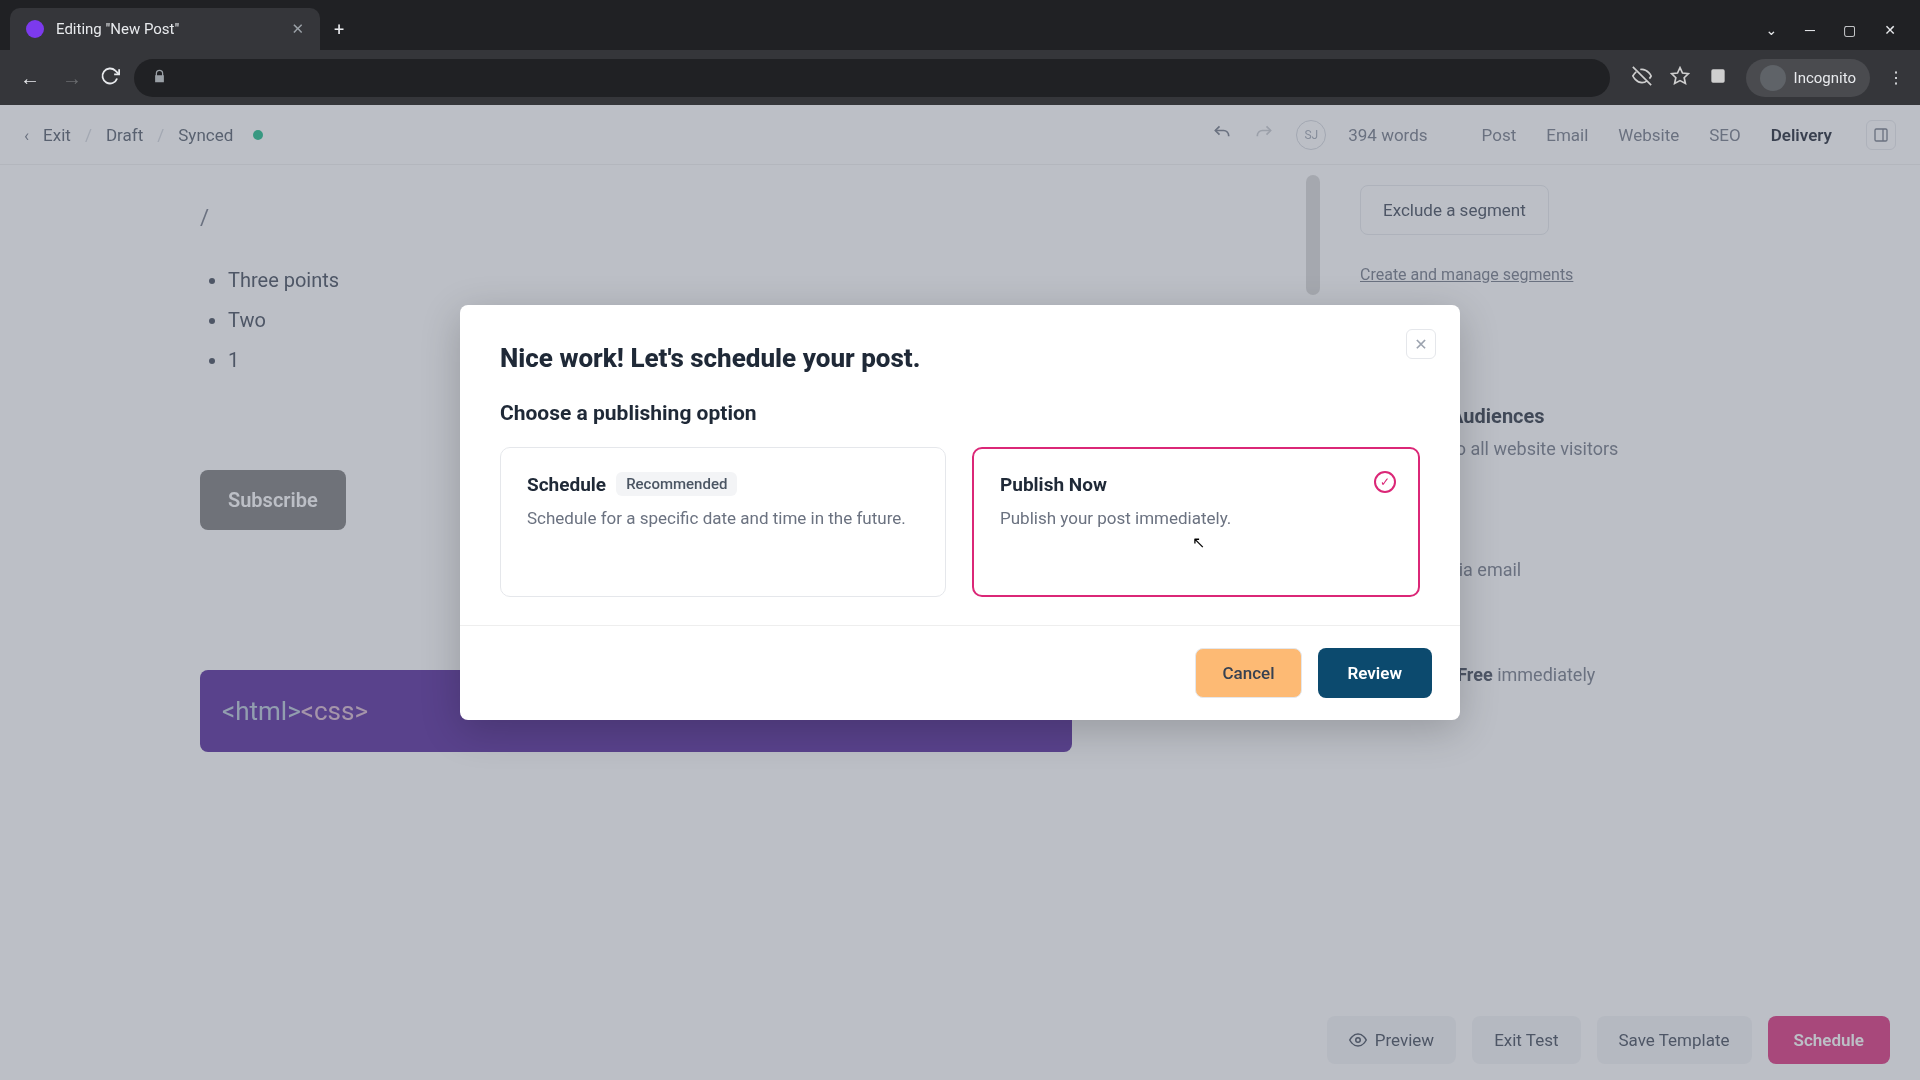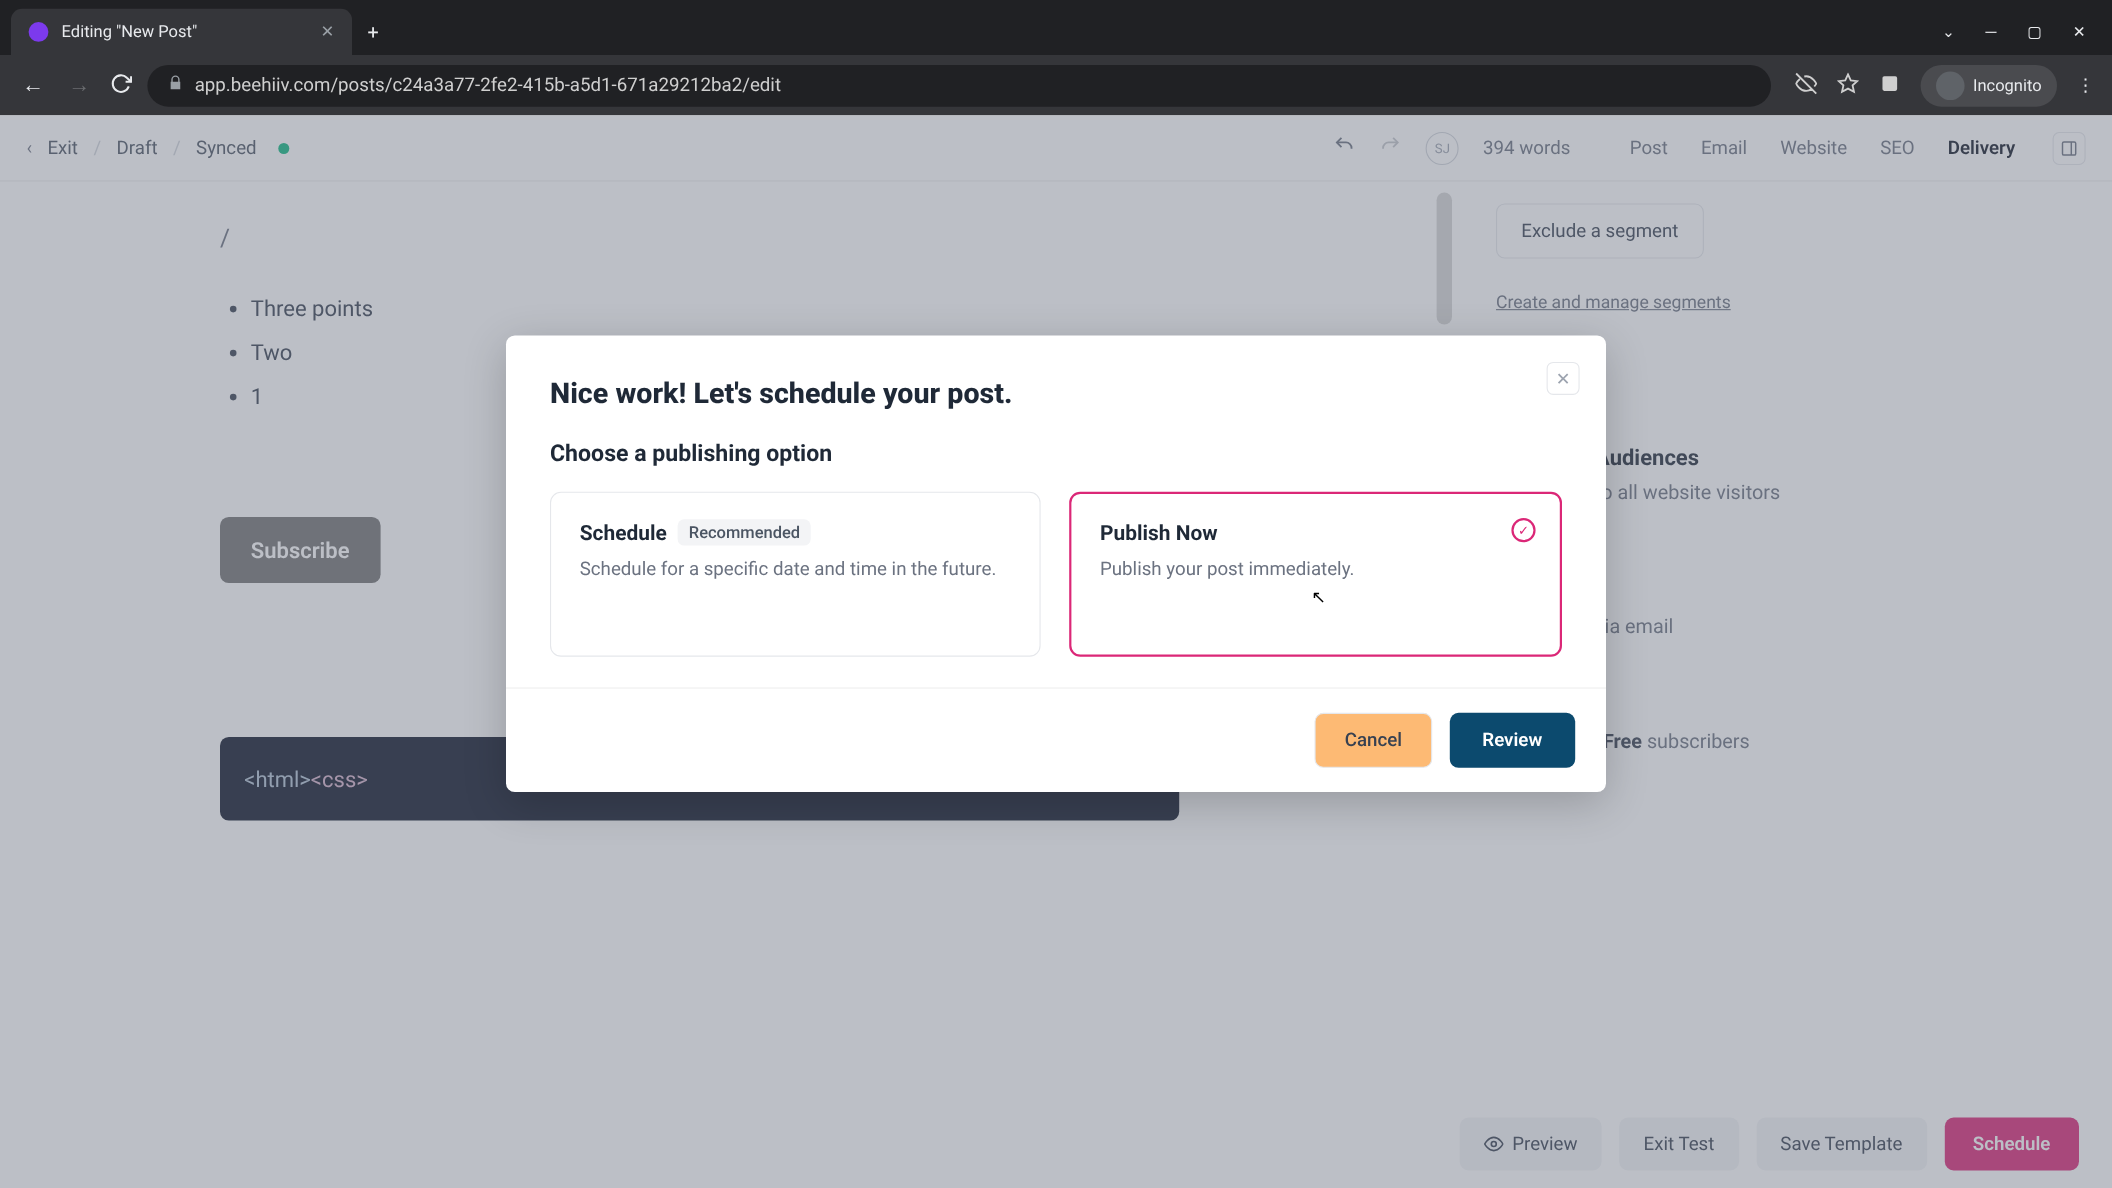--- a/index.html
+++ b/index.html
@@ -36,21 +36,21 @@
   .hdr-tab.active { color: #111827; font-weight: 600; }
   .side-btn { border: 1px solid #e5e7eb; border-radius: 6px; width: 30px; height: 30px; display:flex; align-items:center; justify-content:center; color:#6b7280; cursor:pointer; }
 
   .app-body { position: relative; display: flex; height: calc(100% - 60px); }
   .editor-col { flex: 1; padding: 40px 0 0 0; position: relative; overflow: hidden; }
   .editor-inner { width: 890px; margin-left: 200px; color: #374151; }
   .editor-inner .greet { font-size: 22px; margin-bottom: 40px; }
   .editor-inner .slash { font-size: 22px; color: #6b7280; margin-bottom: 30px; }
   .editor-inner ul { margin-left: 28px; font-size: 20px; line-height: 2; }
   .subscribe-btn { margin-top: 90px; background: #737373; color: #fff; border: none; border-radius: 8px; padding: 18px 28px; font-size: 20px; font-weight: 600; cursor:pointer; }
-  .code-box { margin-top: 140px; background: #0f172a; color: #fff; border-radius: 8px; padding: 26px 22px; font-family: monospace; font-size: 20px; width: 872px; }
+  .code-box { margin-top: 140px; background: #4c1d95; color: #fff; border-radius: 8px; padding: 26px 22px; font-family: monospace; font-size: 26px; width: 872px; }
   .code-box .tag1 { color: #b3c4d6; }
   .code-box .tag2 { color: #d6b3cc; }
 
   .scroll-hint { position: absolute; right: 20px; top: 10px; width: 14px; height: 120px; background: #d6d6d6; border-radius: 7px; }
 
   .sidebar { width: 580px; padding: 20px 40px 0 20px; color: #4b5563; font-size: 18px; }
   .seg-btn { border: 1px solid #e5e7eb; background:#fff; padding: 14px 22px; border-radius: 8px; font-size: 17px; cursor:pointer; color:#374151;}
   .seg-link { display:block; color:#6b7280; text-decoration: underline; margin-top: 30px; margin-bottom: 120px; font-size:16px; cursor:pointer; }
   .side-sec-title { font-weight: 700; color: #1f2937; font-size: 20px; margin-bottom: 10px; }
   .side-p { color: #6b7280; margin-bottom: 50px; }
@@ -105,21 +105,20 @@
         <path d="M23 4v6h-6"></path>
         <path d="M20.49 15a9 9 0 1 1-2.12-9.36L23 10"></path>
       </svg>
   </span>
   <div class="addr">
     <span class="lock">
       <svg width="15" height="15" viewBox="0 0 24 24" fill="#9aa0a6">
           <path d="M6 10V7a6 6 0 0112 0v3h1v11H5V10h1zm2 0h8V7a4 4 0 00-8 0v3z"></path>
         </svg>
     </span>
-    <span>app.beehiiv.com/posts/c24a3a77-2fe2-415b-a5d1-671a29212ba2/edit</span>
   </div>
   <div class="right-icons">
     <span>
       <svg width="20" height="20" viewBox="0 0 24 24" fill="none" stroke="#cfcfcf" stroke-width="2">
           <path d="M17.94 17.94A10 10 0 0112 20C5 20 1 12 1 12a18 18 0 014.06-5.06M9.9 4.24A10 10 0 0112 4c7 0 11 8 11 8a18 18 0 01-2.17 3.19M1 1l22 22"></path>
         </svg>
     </span>
     <span>
       <svg width="20" height="20" viewBox="0 0 24 24" fill="none" stroke="#cfcfcf" stroke-width="2">
           <polygon points="12 2 15 8.5 22 9.3 17 14 18.5 21 12 17.5 5.5 21 7 14 2 9.3 9 8.5 12 2"></polygon>
@@ -200,21 +199,21 @@
     <div class="sidebar">
       <button class="seg-btn">Exclude a segment</button>
       <a class="seg-link">Create and manage segments</a>
 
       <div class="side-sec-title" style="margin-left:90px">Audiences</div>
       <div class="side-p" style="margin-left:90px">to all website visitors</div>
       <div class="side-p" style="margin-left:90px; margin-top:100px">via email</div>
 
       <div class="side-sec-title">Web</div>
       <div class="side-p">
-        <span>Available to </span><b>Free</b><span> subscribers</span>
+        <span>Available to </span><b>Free</b><span> immediately</span>
       </div>
     </div>
 
     <div class="bottom-bar">
       <button class="ghost-btn">
         <svg width="18" height="18" viewBox="0 0 24 24" fill="none" stroke="#374151" stroke-width="2">
             <path d="M1 12s4-8 11-8 11 8 11 8-4 8-11 8S1 12 1 12z"></path>
             <circle cx="12" cy="12" r="3"></circle>
           </svg>
         <span>Preview</span>

